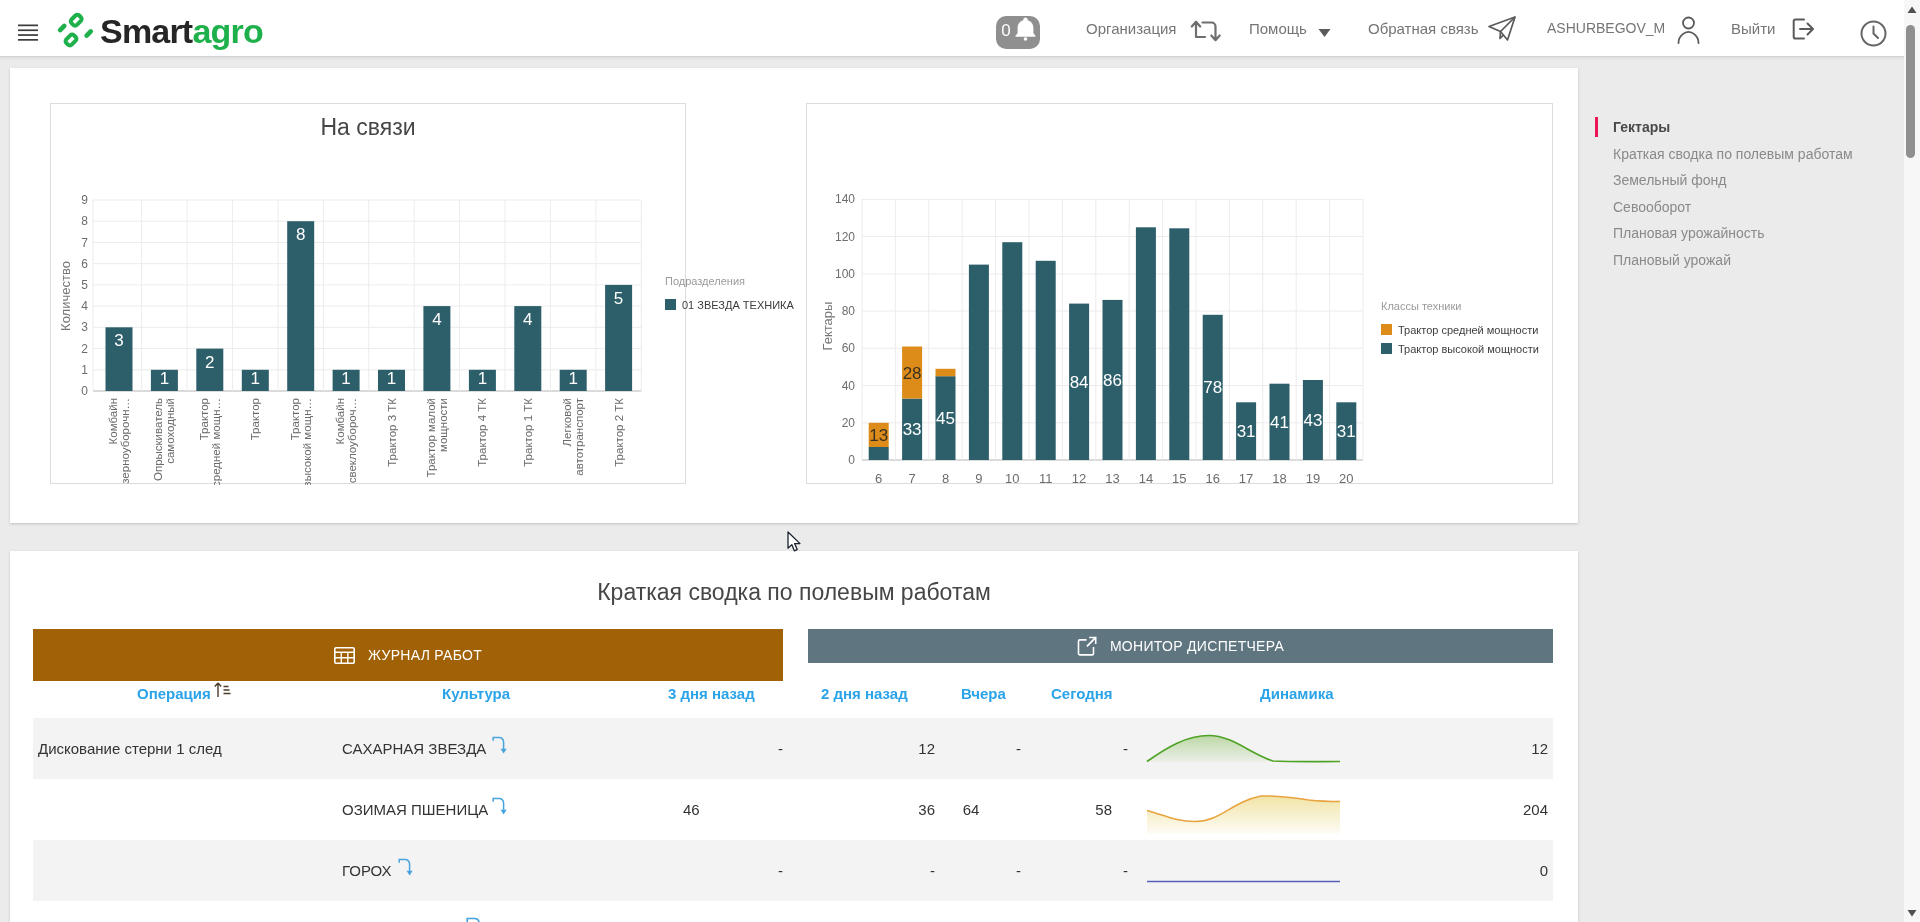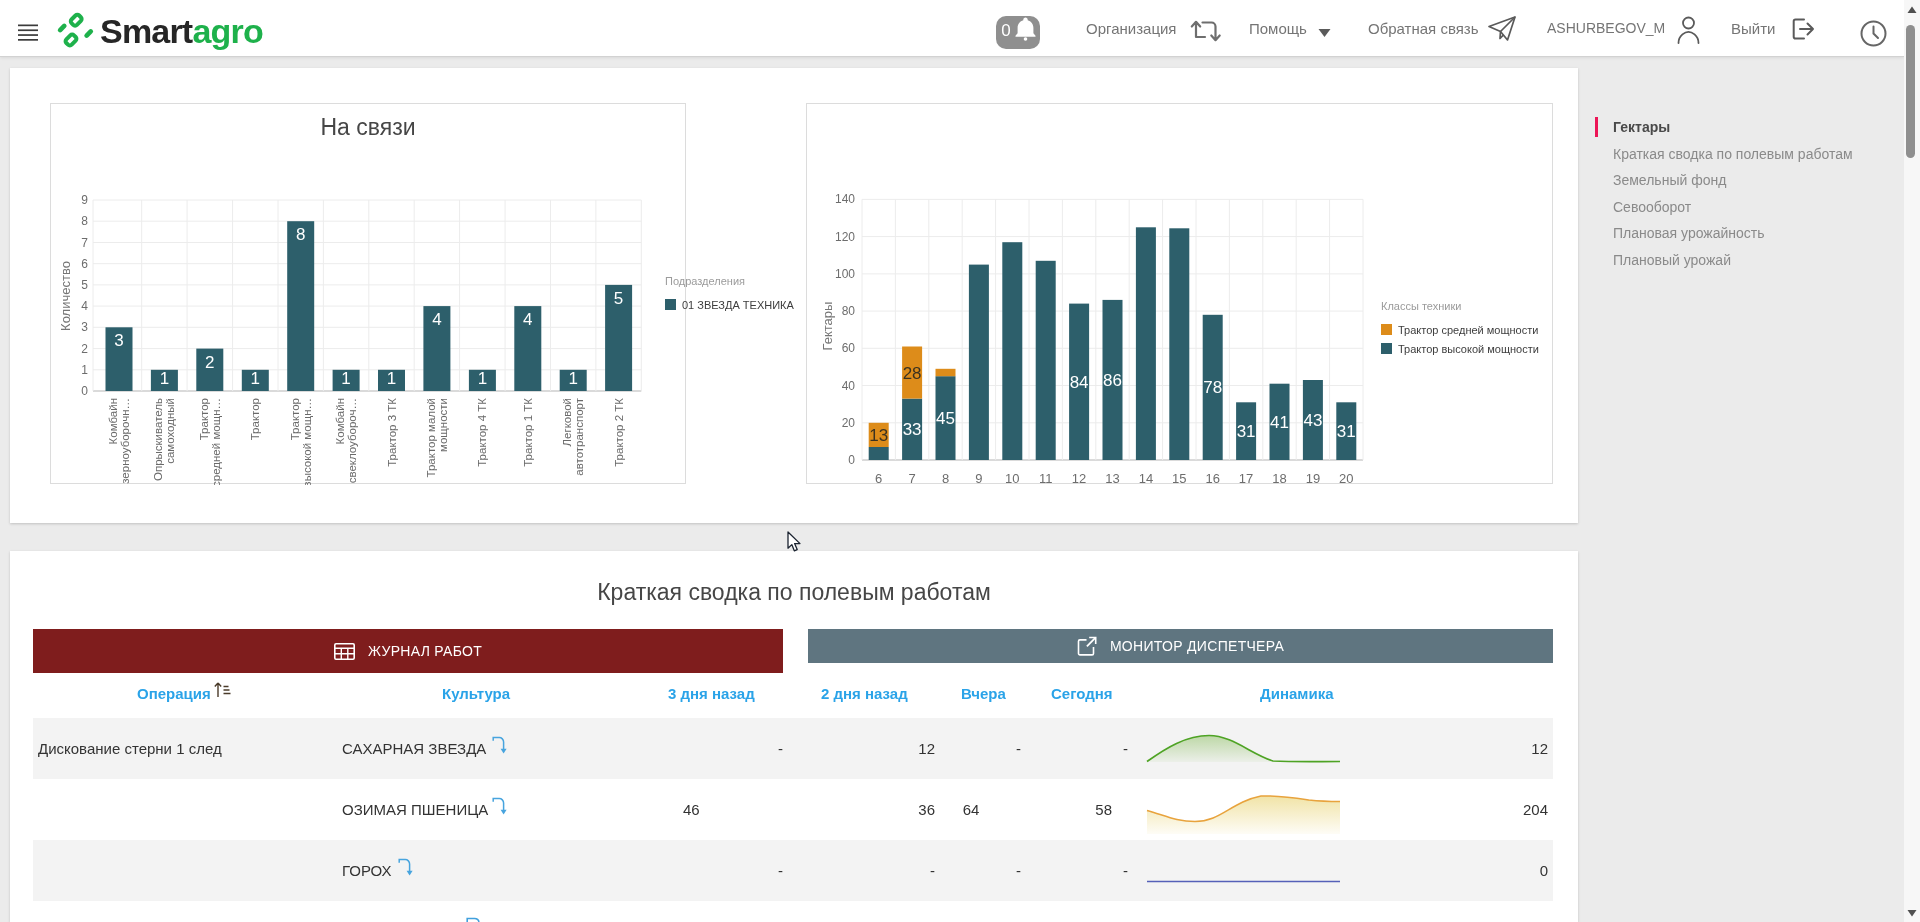--- a/index.html
+++ b/index.html
@@ -241,21 +241,21 @@
 <div class="abs" style="left:1595px;top:117px;width:3px;height:20px;background:#ec1556"></div>
 <div class="sitem" style="top:119px;color:#4a4a4a;font-weight:bold">Гектары</div>
 <div class="sitem" style="top:146px">Краткая сводка по полевым работам</div>
 <div class="sitem" style="top:172px">Земельный фонд</div>
 <div class="sitem" style="top:199px">Севооборот</div>
 <div class="sitem" style="top:225px">Плановая урожайность</div>
 <div class="sitem" style="top:252px">Плановый урожай</div>
 
 <div class="panel" style="left:10px;top:551px;width:1568px;height:371px">
  <div class="ctitle" style="top:28px">Краткая сводка по полевым работам</div>
- <div class="btn" style="left:23px;top:78px;width:750px;height:44px;background:#7f1d1d">
+ <div class="btn" style="left:23px;top:78px;width:750px;height:52px;background:#a16207">
       <svg width="21" height="17" viewBox="0 0 21 17" fill="none">
         <rect x="0.8" y="0.8" width="19.4" height="15.4" rx="1.2" stroke="#fff" stroke-width="1.6"></rect>
         <path d="M0.8 5.2 H20.2 M7.3 5.2 V16.2 M13.8 5.2 V16.2 M0.8 10.7 H20.2" stroke="#fff" stroke-width="1.4"></path>
       </svg>
       <span>ЖУРНАЛ РАБОТ</span>
     </div>
  <div class="btn" style="left:798px;top:78px;width:745px;height:34px;background:#5f7580">
       <svg width="20" height="20" viewBox="0 0 20 20" fill="none" stroke="#fff" stroke-width="1.6">
         <path d="M16.5 11 V17.5 A1.4 1.4 0 0 1 15.1 18.9 H2.9 A1.4 1.4 0 0 1 1.5 17.5 V5.3 A1.4 1.4 0 0 1 2.9 3.9 H9.5"></path>
         <path d="M12.2 1.5 H18.7 V8"></path>

